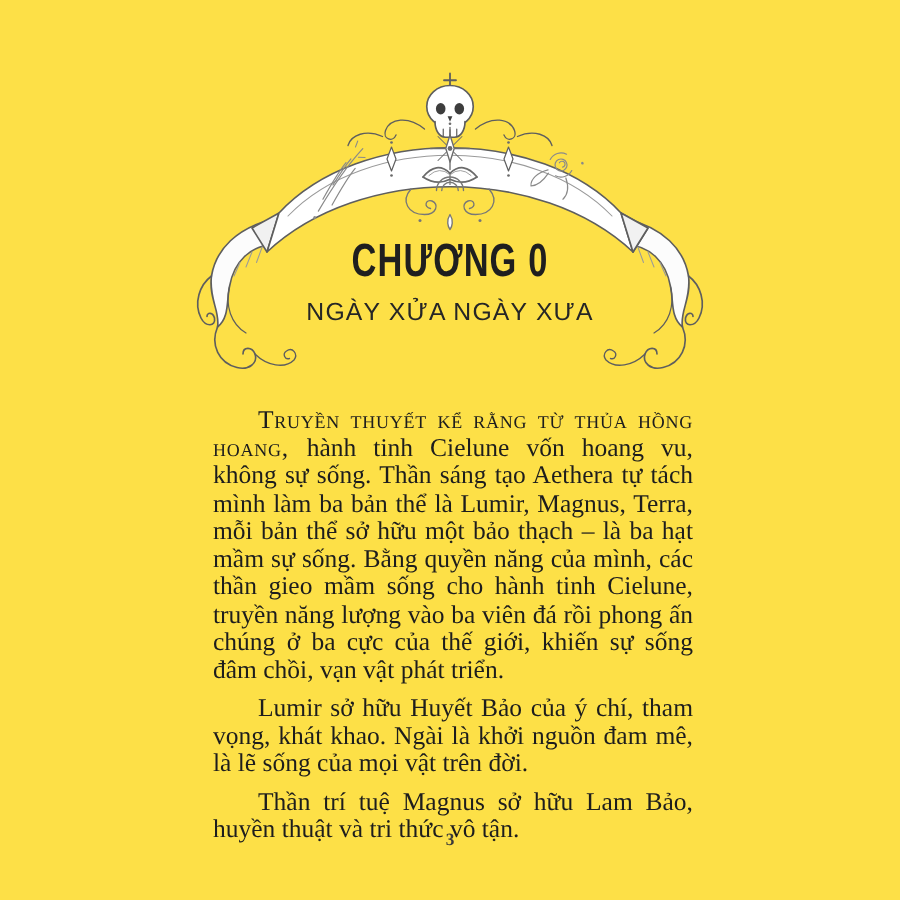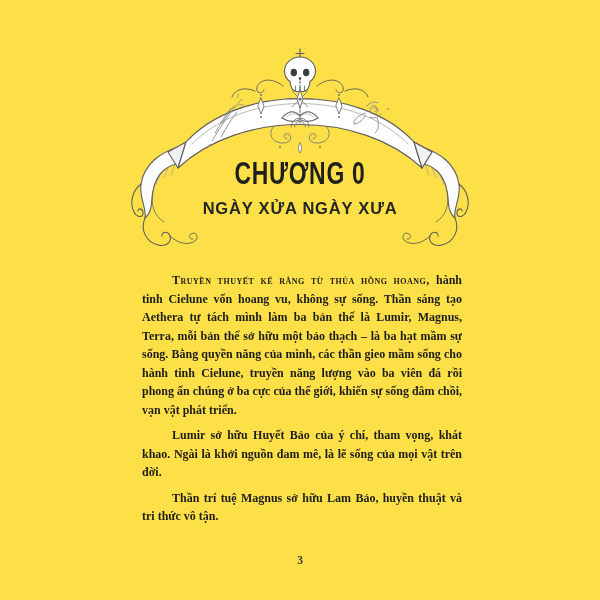--- a/index.html
+++ b/index.html
@@ -3,24 +3,24 @@
 <meta charset="utf-8">
 <style>
   html,body{margin:0;padding:0;background:#fff;}
   .page{position:relative;width:600px;height:600px;background:#fde047;overflow:hidden;
         font-family:"Liberation Serif",serif;}
   .banner{position:absolute;left:120px;top:44px;width:360px;height:212px;}
   .chapter-label{position:absolute;left:0;top:156px;width:600px;text-align:center;
         font-family:"Liberation Sans",sans-serif;font-weight:700;font-size:31px;
         letter-spacing:1px;color:#1f1f1f;transform:scaleX(0.74);}
   .chapter-title{position:absolute;left:0;top:199px;width:600px;text-align:center;
-        font-family:"Liberation Sans",sans-serif;font-weight:700;font-size:16.5px;
+        font-family:"Liberation Sans",sans-serif;font-weight:400;font-size:16.5px;
         letter-spacing:.8px;color:#262626;}
   .body-text{position:absolute;left:142px;top:271px;width:320px;
-        font-size:12px;line-height:18.5px;text-align:justify;color:#1d1d1d;font-weight:bold;}
+        font-size:17px;line-height:18.5px;text-align:justify;color:#1d1d1d;}
   .body-text p{margin:0 0 7px;text-indent:30px;}
   .lead{font-variant:small-caps;letter-spacing:.5px;}
   .page-number{position:absolute;left:0;top:554px;width:600px;text-align:center;
         font-size:11.5px;font-weight:700;color:#3a3a3a;}
 </style>
 </head>
 <body>
 
 <div class="page">
 

